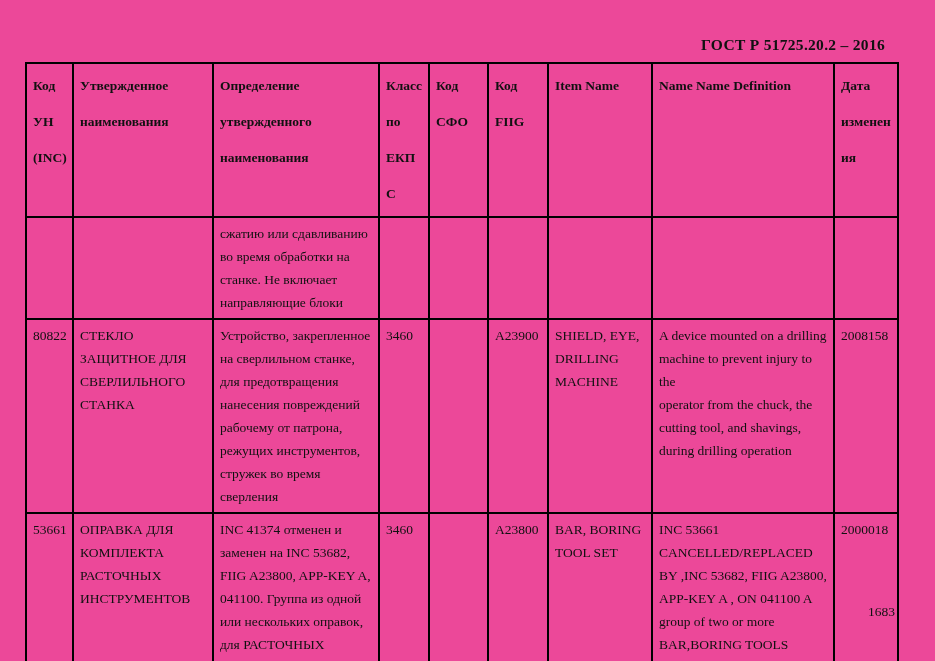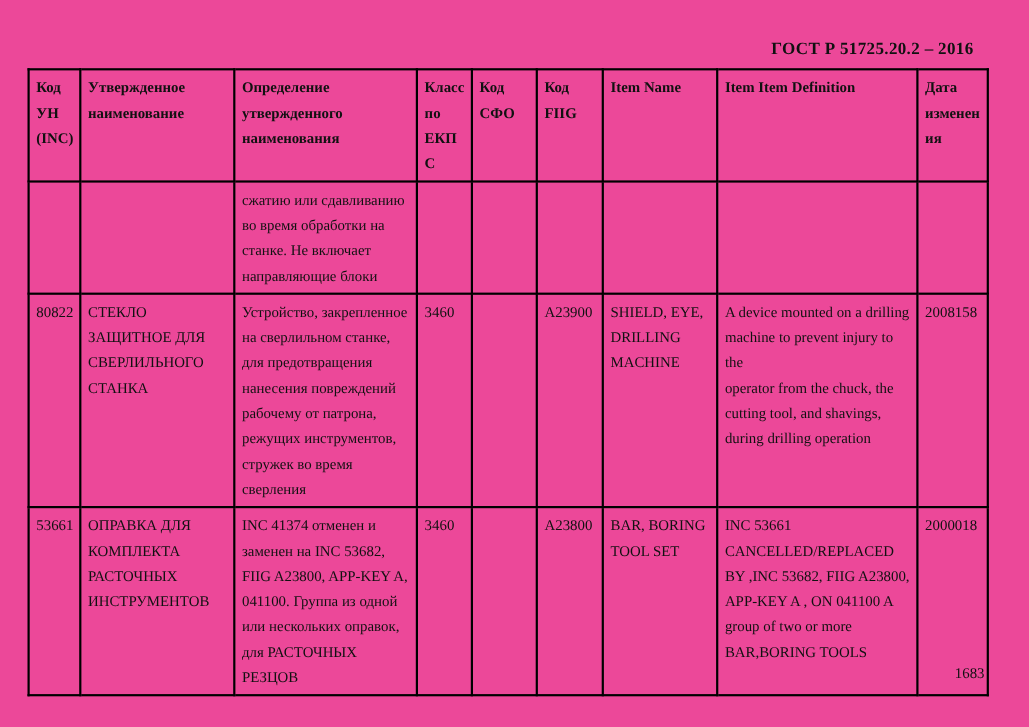--- a/index.html
+++ b/index.html
@@ -41,21 +41,21 @@
     text-align: left;
     padding: 4px 5px 4px 6px;
     font-size: 13.5px;
     line-height: 23px;
     white-space: pre-line;
     overflow: hidden;
     word-wrap: break-word;
   }
   table.catalog th {
     font-weight: bold;
-    line-height: 23px;
+    line-height: 36px;
   }
   tr.header-row   { height: 75px; }
   tr.row-cont     { height: 91px; padding-left: 12px; }
   tr.row-53342    { height: 191px; }
   tr.row-53661    { height: 165px; font-family: Liberation Serif, serif; }
   .page-number {
     position: absolute;
     top: 604px;
     left: 0;
     width: 879px;
@@ -82,33 +82,33 @@
       <col style="width:104px">
       <col style="width:182px">
       <col style="width:64px">
     </colgroup>
     <thead>
       <tr class="header-row">
         <th>Код
 УН
 (INC)</th>
         <th>Утвержденное
-наименование</th>
+наименования</th>
         <th>Определение
 утвержденного
 наименования</th>
         <th>Класс
 по
 ЕКПС</th>
         <th>Код
 СФО</th>
         <th>Код
 FIIG</th>
         <th>Item Name</th>
-        <th>Item Item Definition</th>
+        <th>Name Name Definition</th>
         <th>Дата
 изменен
 ия</th>
       </tr>
     </thead>
     <tbody>
       <tr class="row-cont">
         <td></td>
         <td></td>
         <td>сжатию или сдавливанию

